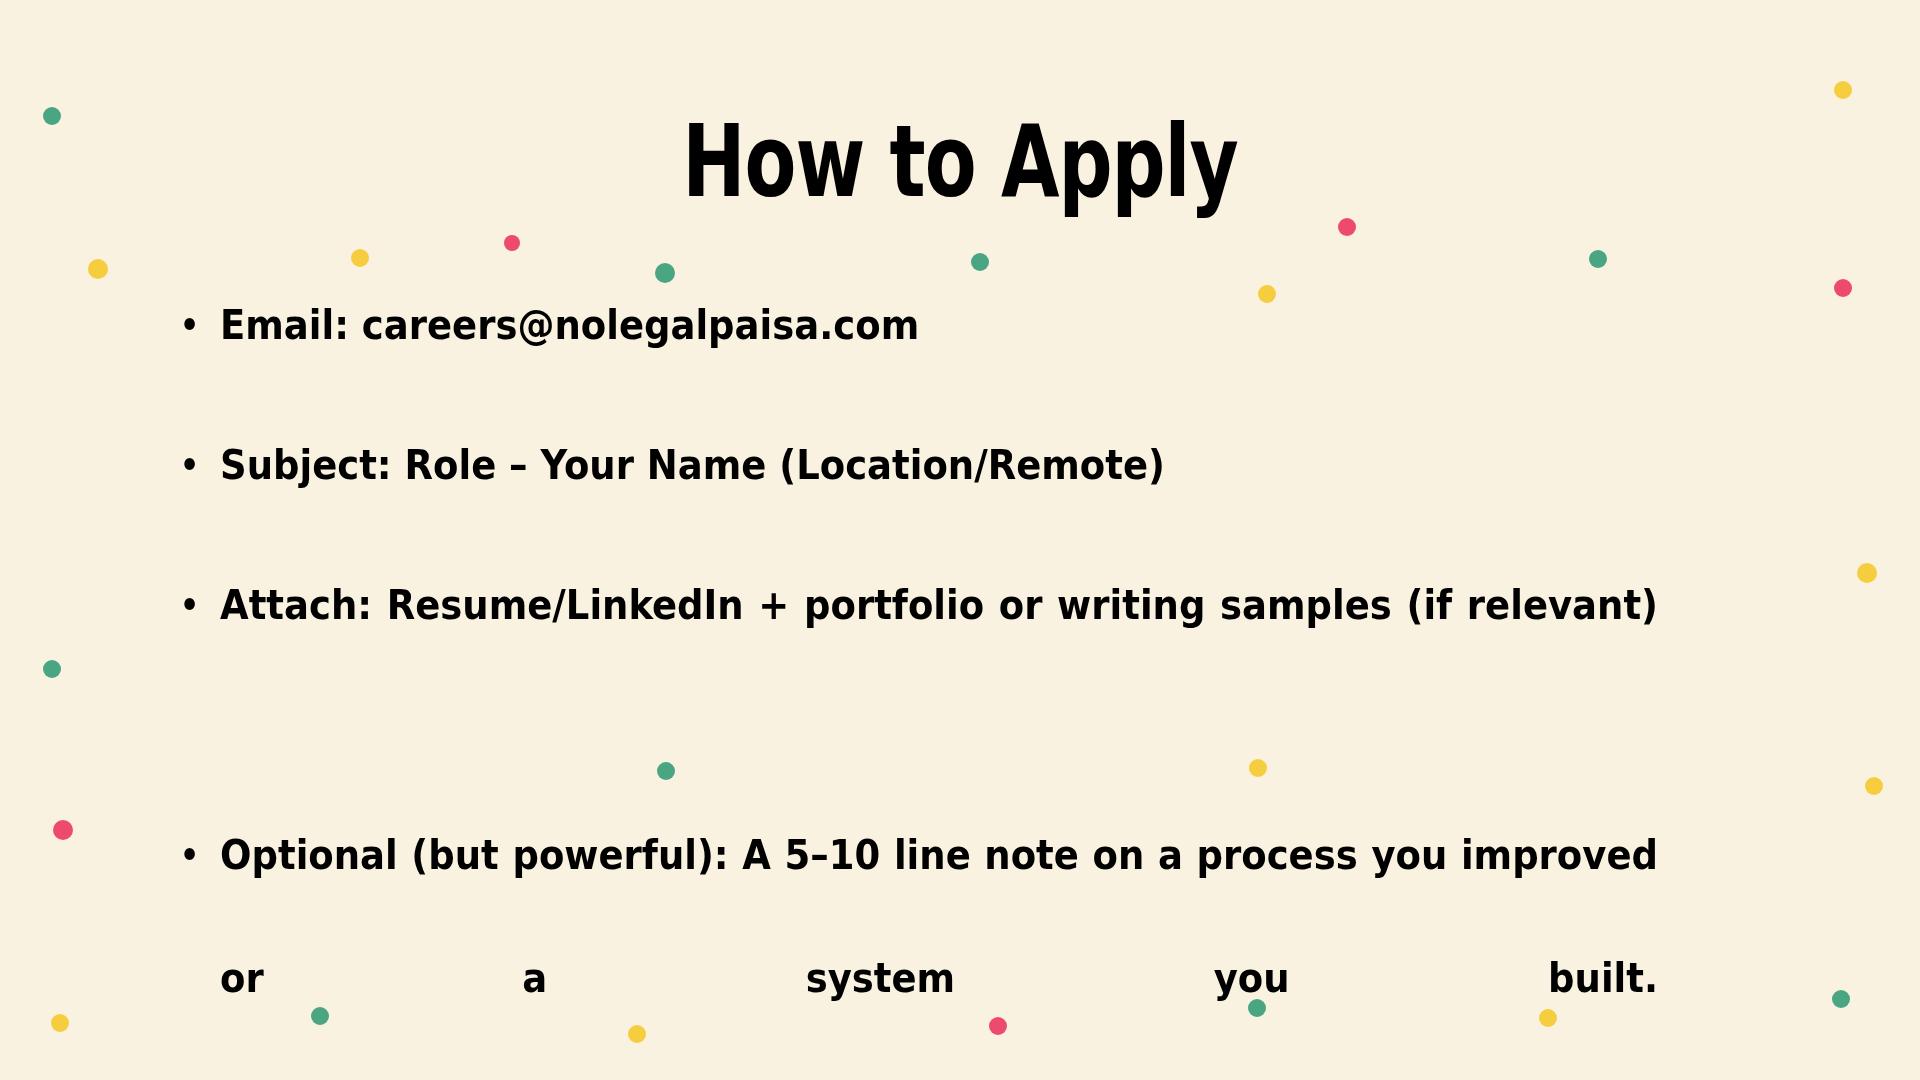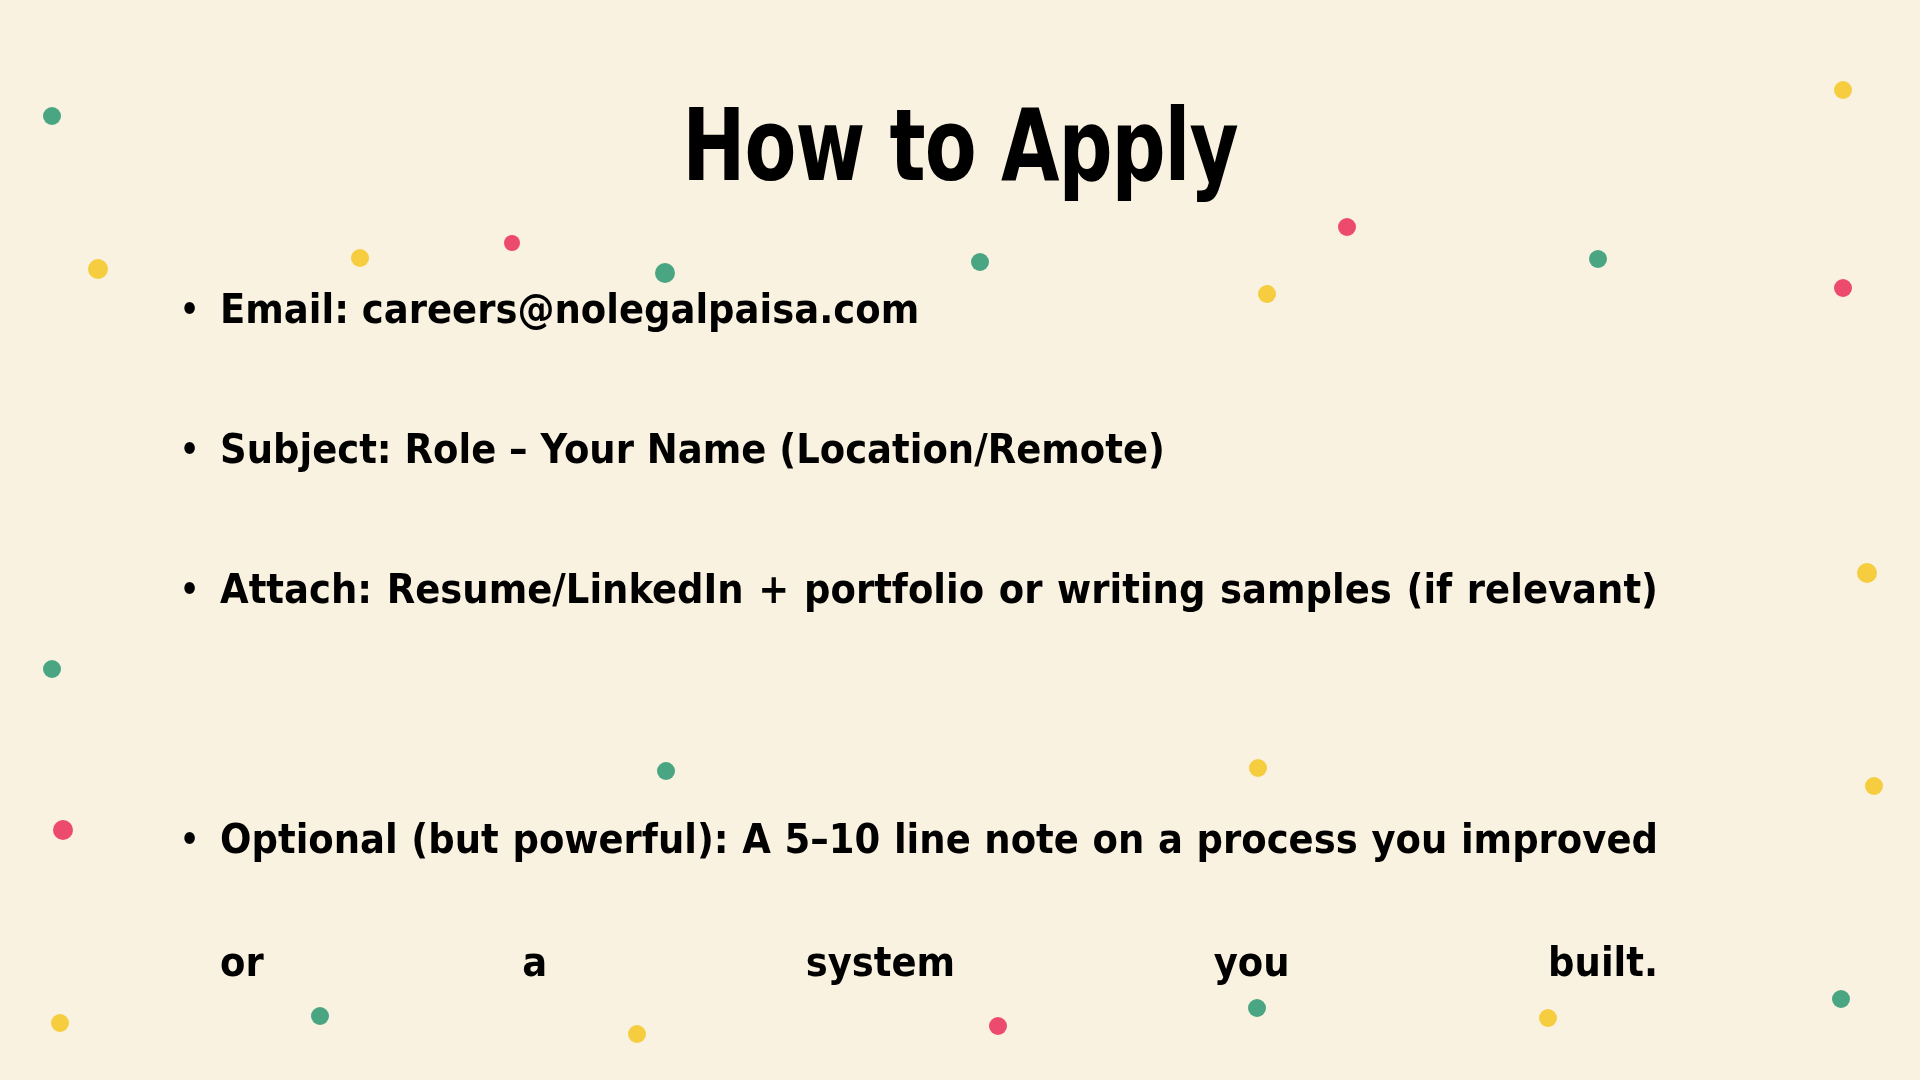--- a/index.html
+++ b/index.html
@@ -33,20 +33,21 @@
   .dot {
     position: absolute;
     border-radius: 50%;
   }
 
   
   #content {
     position: absolute;
     inset: 0;
     z-index: 2;
+    margin-top: 16px;
   }
 
   #page-title {
     position: absolute;
     top: 96px;
     left: 0;
     width: 1920px;
     text-align: center;
     font-family: "DejaVu Sans", sans-serif;
     font-weight: 700;

